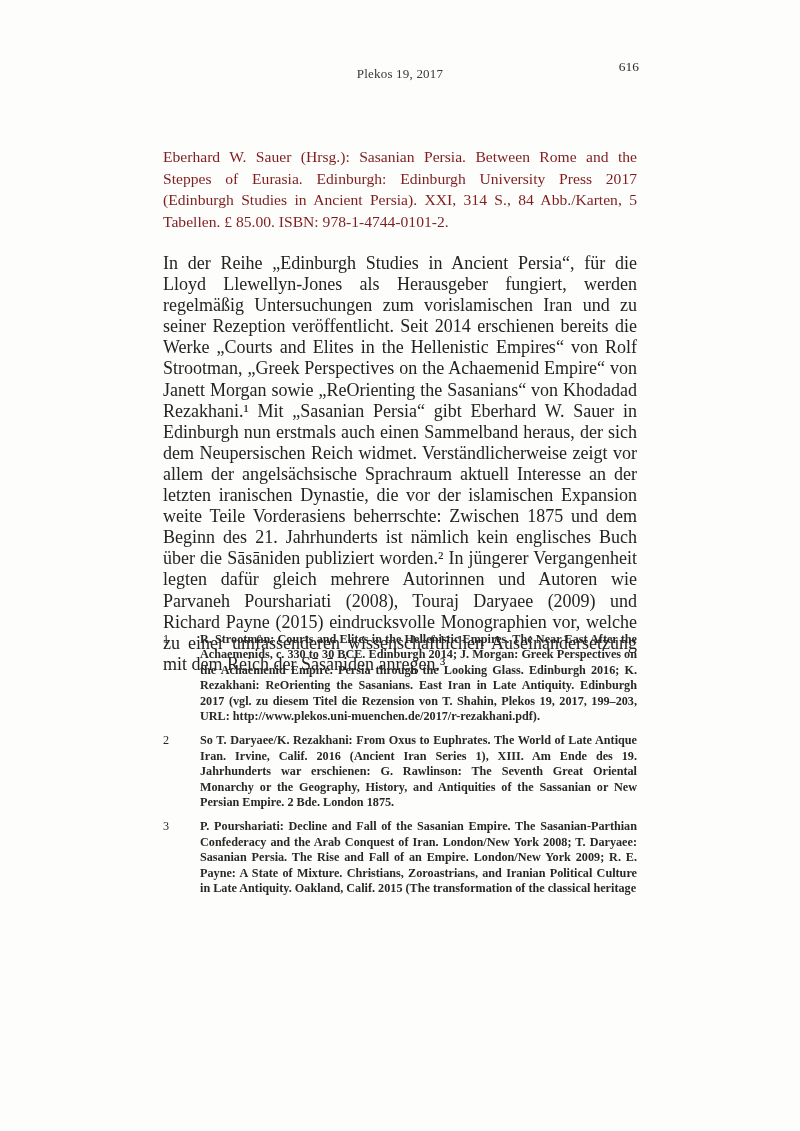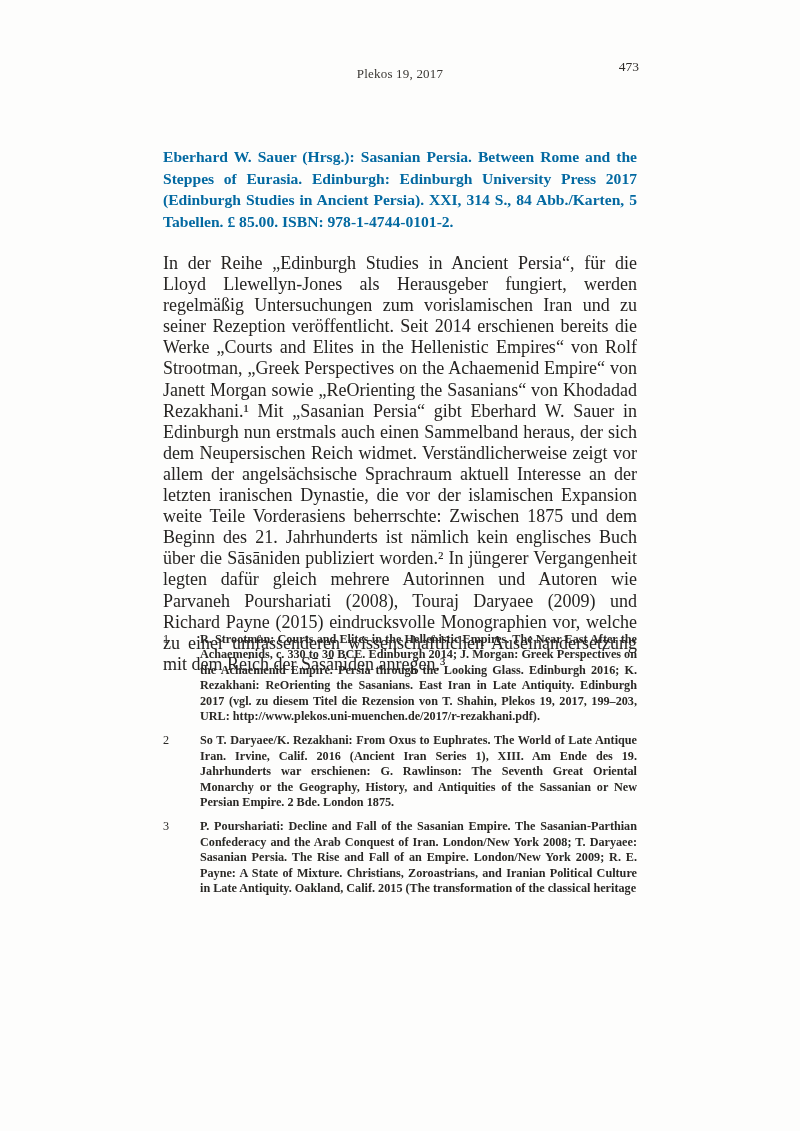--- a/index.html
+++ b/index.html
@@ -30,25 +30,25 @@
   }
   .page-number {
     position: absolute;
     right: -2px;
     top: -7px;
     font-size: 13.5px;
     color: #2e2b28;
   }
   .title-block {
     top: 146px;
-    font-weight: bold;
+    font-weight: normal;
     font-size: 15.6px;
     line-height: 21.6px;
     text-align: justify;
-    color: #0369a1;
+    color: #7f1d1d;
   }
   .body-text {
     top: 253px;
     font-size: 18px;
     line-height: 21.1px;
     text-align: justify;
     hyphens: auto;
   }
   .footnotes {
     top: 632px;
@@ -70,21 +70,21 @@
     hyphens: auto;
     word-break: break-word;
     font-weight: bold;
   }
 </style>
 </head>
 <body>
 
 <header class="content-col running-head">
   <div class="journal-title">Plekos 19, 2017</div>
-  <div class="page-number">473</div>
+  <div class="page-number">616</div>
 </header>
 
 <section class="content-col title-block">Eberhard W. Sauer (Hrsg.): Sasanian Persia. Between Rome and the Steppes of Eurasia. Edinburgh: Edinburgh University Press 2017 (Edinburgh Studies in Ancient Persia). XXI, 314 S., 84 Abb./Karten, 5 Tabellen. £ 85.00. ISBN: 978-1-4744-0101-2.</section>
 
 <section class="content-col body-text">In der Reihe „Edinburgh Studies in Ancient Persia“, für die Lloyd Llewellyn-Jones als Herausgeber fungiert, werden regelmäßig Untersuchungen zum vorislamischen Iran und zu seiner Rezeption veröffentlicht. Seit 2014 erschienen bereits die Werke „Courts and Elites in the Hellenistic Empires“ von Rolf Strootman, „Greek Perspectives on the Achaemenid Empire“ von Janett Morgan sowie „ReOrienting the Sasanians“ von Khodadad Rezakhani.¹ Mit „Sasanian Persia“ gibt Eberhard W. Sauer in Edinburgh nun erstmals auch einen Sammelband heraus, der sich dem Neupersischen Reich widmet. Verständlicherweise zeigt vor allem der angelsächsische Sprachraum aktuell Interesse an der letzten iranischen Dynastie, die vor der islamischen Expansion weite Teile Vorderasiens beherrschte: Zwischen 1875 und dem Beginn des 21. Jahrhunderts ist nämlich kein englisches Buch über die Sāsāniden publiziert worden.² In jüngerer Vergangenheit legten dafür gleich mehrere Autorinnen und Autoren wie Parvaneh Pourshariati (2008), Touraj Daryaee (2009) und Richard Payne (2015) eindrucksvolle Monographien vor, welche zu einer umfassenderen wissenschaftlichen Auseinandersetzung mit dem Reich der Sāsāniden anregen.³</section>
 
 <section class="content-col footnotes">
   <div class="footnote">
     <span class="fn-num">1</span>
     <span class="fn-text">R. Strootman: Courts and Elites in the Hellenistic Empires. The Near East After the Achaemenids, c. 330 to 30 BCE. Edinburgh 2014; J. Morgan: Greek Perspectives on the Achaemenid Empire. Persia through the Looking Glass. Edinburgh 2016; K. Rezakhani: ReOrienting the Sasanians. East Iran in Late Antiquity. Edinburgh 2017 (vgl. zu diesem Titel die Rezension von T. Shahin, Plekos 19, 2017, 199–203, URL: http://www.plekos.uni-muenchen.de/2017/r-rezakhani.pdf).</span>

